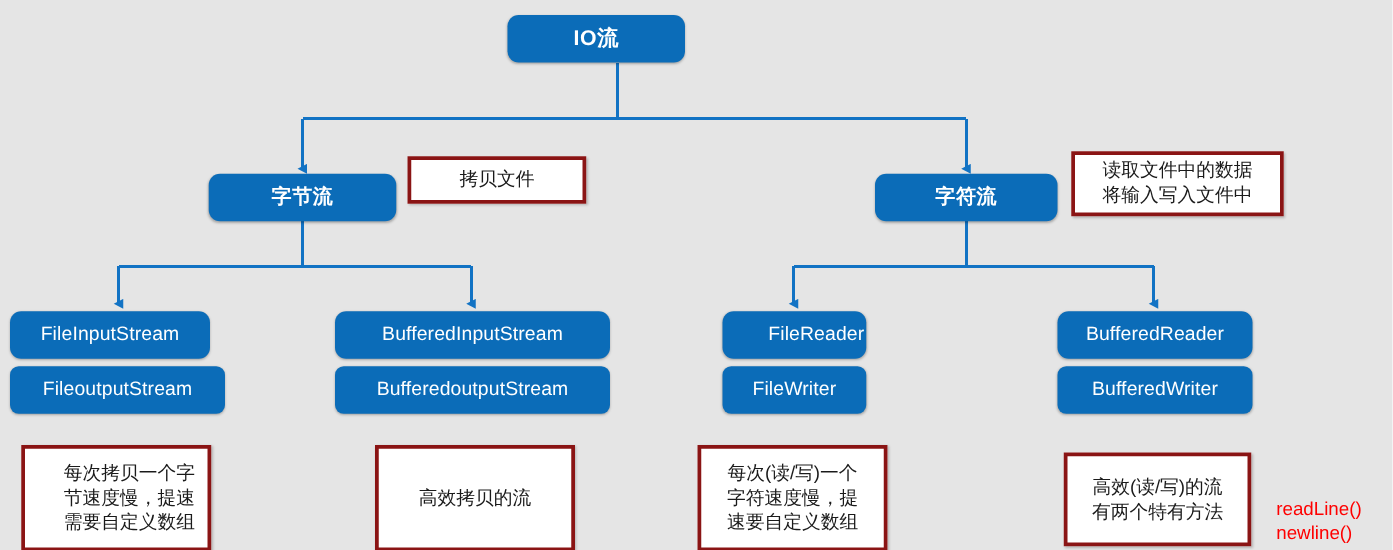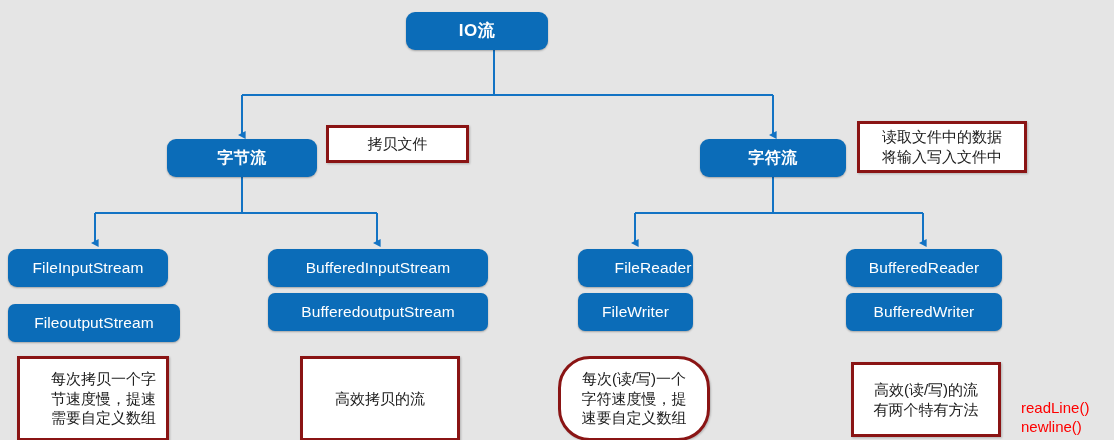--- a/index.html
+++ b/index.html
@@ -128,21 +128,21 @@
     <span>字节流</span>
   </div>
 
   <div class="node level2" style="left:700px; top:139px; width:146px; height:38px;">
     <span>字符流</span>
   </div>
 
   <div class="node leaf" style="left:8px; top:249px; width:160px; height:38px;">
     <span>FileInputStream</span>
   </div>
-  <div class="node leaf lower" style="left:8px; top:304px; width:172px; height:38px;">
+  <div class="node leaf lower" style="left:8px; top:293px; width:172px; height:38px;">
     <span>FileoutputStream</span>
   </div>
 
   <div class="node leaf" style="left:268px; top:249px; width:220px; height:38px;">
     <span>BufferedInputStream</span>
   </div>
   <div class="node leaf lower" style="left:268px; top:293px; width:220px; height:38px;">
     <span>BufferedoutputStream</span>
   </div>
 
@@ -172,21 +172,21 @@
   <div class="note" style="left:17px; top:345px; width:152px; height:85px;padding-left:21px;">
     <span>每次拷贝一个字
 节速度慢，提速
 需要自定义数组</span>
   </div>
 
   <div class="note" style="left:300px; top:345px; width:160px; height:85px;">
     <span>高效拷贝的流</span>
   </div>
 
-  <div class="note" style="left:558px; top:345px; width:152px; height:85px;border-radius:32px;">
+  <div class="note" style="left:558px; top:345px; width:152px; height:85px;">
     <span>每次(读/写)一个
 字符速度慢，提
 速要自定义数组</span>
   </div>
 
   <div class="note" style="left:851px; top:351px; width:150px; height:75px;">
     <span>高效(读/写)的流
 有两个特有方法</span>
   </div>
 

